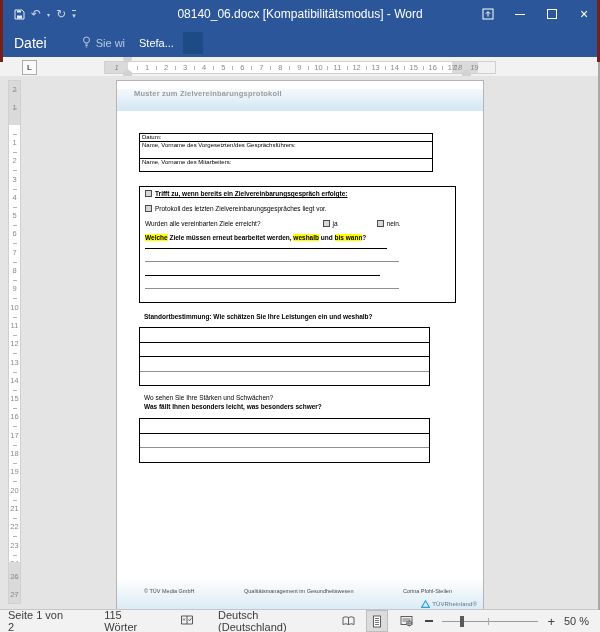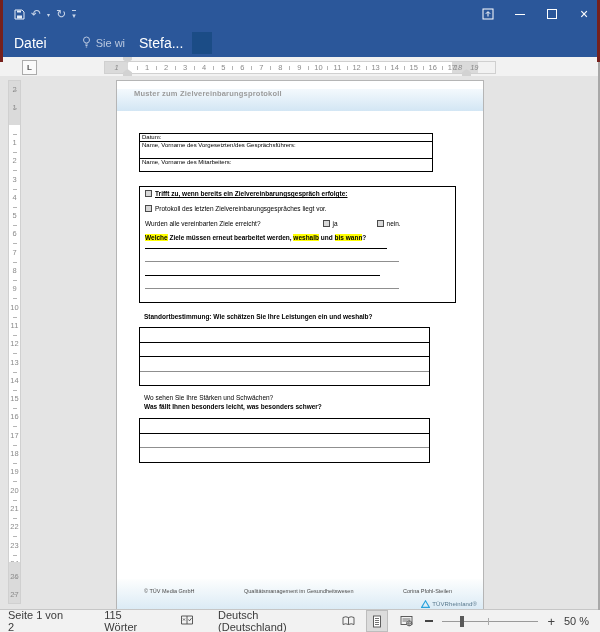--- a/index.html
+++ b/index.html
@@ -24,21 +24,21 @@
   .minline{display:inline-block;width:10px;height:1px;background:#fff;}
   .maxbox{display:inline-block;width:8px;height:8px;border:1px solid #fff;}
   .closex{font-size:14px;line-height:14px;color:#fff;}
 
   
   .tabsrow{position:absolute;top:28px;left:0;right:0;height:29px;background:#2b579a;display:flex;align-items:center;color:#fff;}
   .filetab{font-size:14px;padding:0 14px 0 14px;margin-right:10px;}
   .rtabs{display:flex;align-items:center;height:16px;}
   .rtab{font-size:11px;padding:0 6px;border-right:1px solid #7b94bf;white-space:nowrap;line-height:14px;}
   .tellme{display:flex;align-items:center;gap:4px;margin-left:10px;color:#b9c8e0;font-size:11px;white-space:nowrap;}
-  .acct{margin:0 9px 0 14px;font-size:14px;white-space:nowrap;}
+  .acct{margin:0 9px 0 14px;font-size:11px;white-space:nowrap;}
   .sharebtn{display:flex;align-items:center;gap:6px;background:#1b4c86;height:22px;padding:0 10px;margin-right:8px;font-size:11px;white-space:nowrap;}
 
   
   .rulerrow{position:absolute;top:57px;left:0;right:0;height:19px;background:#f2f2f2;}
   .tabsel{position:absolute;left:22px;top:3px;width:13px;height:13px;background:#fafafa;border:1px solid #ababab;display:flex;align-items:center;justify-content:center;font-size:8px;font-weight:bold;color:#555;}
   .hruler{position:absolute;left:104px;top:4px;width:392px;height:13px;display:flex;border:1px solid #d0d0d0;box-sizing:border-box;}
   .hseg{height:100%;display:flex;align-items:center;color:#8a8a8a;font-size:7.5px;overflow:visible;}
   .hseg.gray{background:#dadada;}
   .hseg.white{background:#fff;}
   .hcell{position:relative;flex:0 0 19.05px;height:100%;display:flex;align-items:center;justify-content:flex-end;}
@@ -139,20 +139,21 @@
             <path d="M1 1 h7 l2 2 v7 h-9 z" fill="none" stroke="#e6edf7" stroke-width="1"></path>
             <rect x="3" y="6.5" width="5" height="3" fill="#e6edf7"></rect>
             <rect x="3" y="1.5" width="4" height="2" fill="#e6edf7"></rect>
           </svg>
       </span>
       <span class="glyph">↶</span>
       <span class="tiny">▾</span>
       <span class="glyph">↻</span>
       <span class="custom">▾</span>
     </div>
+    <div class="wtitle">08140_06.docx [Kompatibilitätsmodus] - Word</div>
     <div class="winctl">
       <span>
         <svg width="12" height="12" viewBox="0 0 12 12">
             <rect x="1" y="1" width="10" height="10" fill="none" stroke="#fff" stroke-width="1"></rect>
             <path d="M6 8.5 V4 M3.8 5.8 L6 3.6 L8.2 5.8" fill="none" stroke="#fff" stroke-width="1"></path>
           </svg>
       </span>
       <span>
           <span class="minline"></span>
         </span>

